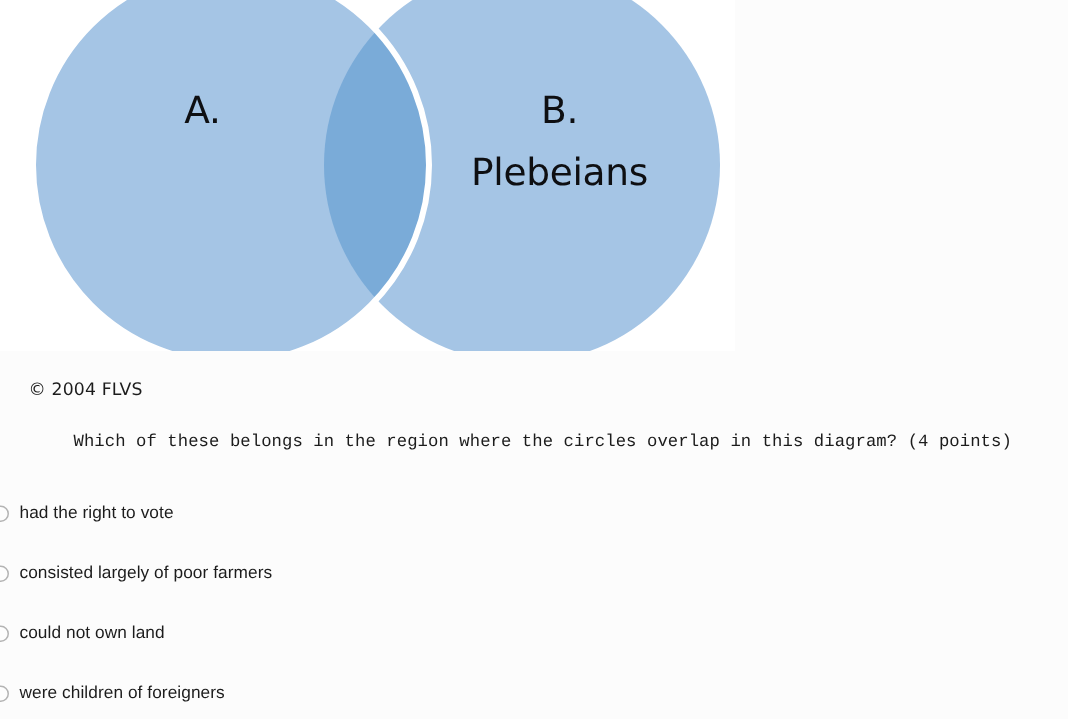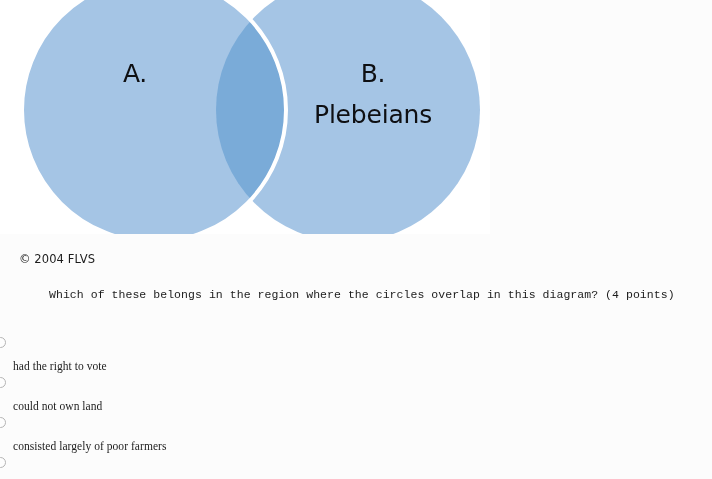--- a/index.html
+++ b/index.html
@@ -102,24 +102,23 @@
     border-radius: 50%;
     background: #fdfdfd;
     box-sizing: border-box;
   }
   .option-label {
     position: absolute;
     left: 13px;
     top: 2px;
     font-size: 11.5px;
     color: #1c1c1c;
-    font-family: Liberation Serif, serif;
+    font-family: Liberation Sans, sans-serif;
     letter-spacing: 0.05px;
     white-space: nowrap;
-    margin-top: 24px;
   }
 </style>
 </head>
 <body>
 
 <div class="venn-block">
   <svg class="venn-svg" width="490" height="234" viewBox="0 0 490 234">
     <defs>
       <clipPath id="clipLeft">
         <circle cx="154" cy="110" r="132"></circle>
@@ -153,25 +152,26 @@
 
 <div class="options">
 
   <div class="option-row">
     <span class="radio"></span>
     <span class="option-label">had the right to vote</span>
   </div>
 
   <div class="option-row">
     <span class="radio"></span>
+    <span class="option-label">consisted largely of poor farmers</span>
+  </div>
+
+  <div class="option-row">
+    <span class="radio"></span>
     <span class="option-label">could not own land</span>
   </div>
 
   <div class="option-row">
     <span class="radio"></span>
-    <span class="option-label">consisted largely of poor farmers</span>
-  </div>
-
-  <div class="option-row">
-    <span class="radio"></span>
+    <span class="option-label">were children of foreigners</span>
   </div>
 
 </div>
 
 </body></html>

